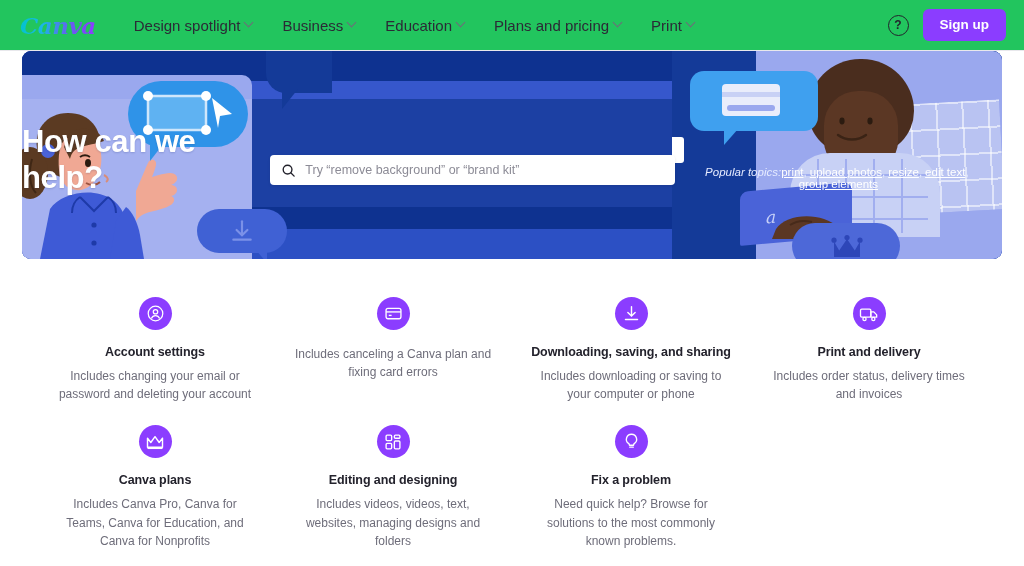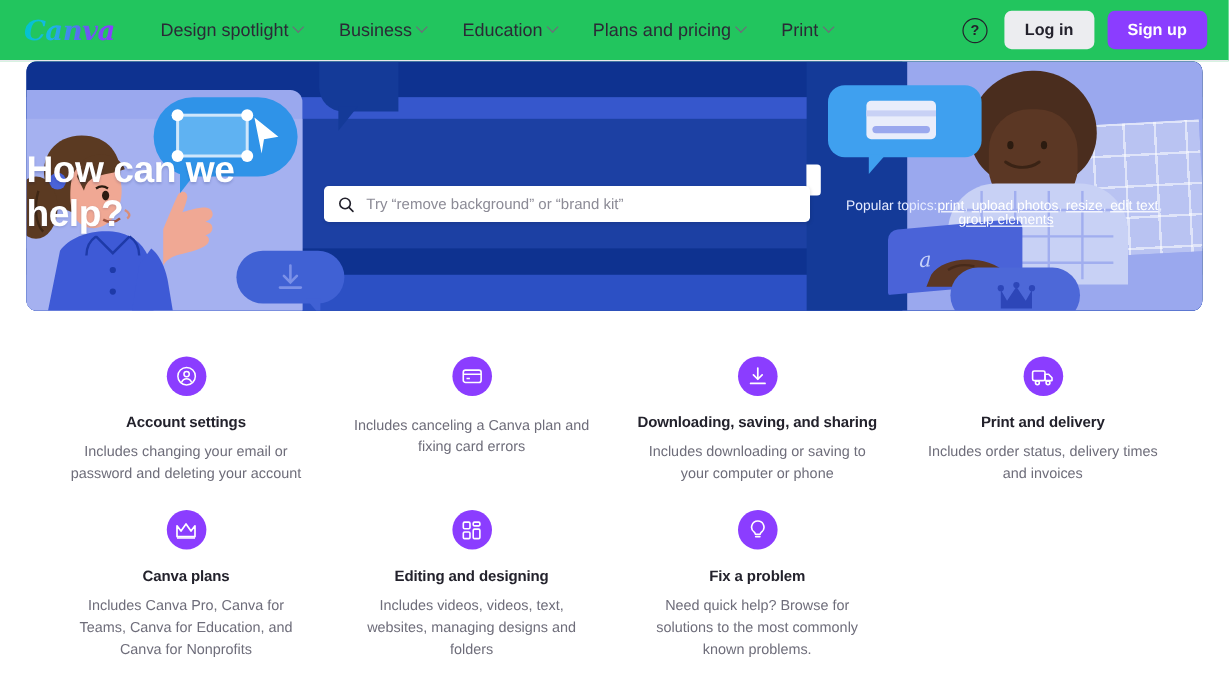--- a/index.html
+++ b/index.html
@@ -297,21 +297,21 @@
   .searchbar input::placeholder { color: #8c8b96; }
   .popular {
     margin-top: 16px;
     font-size: 11.5px;
     color: #dfe6ff;
     display: flex;
     gap: 0;
     flex-wrap: wrap;
     justify-content: center;
   }
-  .popular .lbl { color: #e6ebff; margin-right: 0; }
+  .popular .lbl { color: #e6ebff; margin-right: 0; font-style: italic; }
   .popular a {
     color: #ffffff;
     text-decoration: underline;
     cursor: pointer;
   }
   .popular .sep { color: #e6ebff; margin-right: 3px; }
 
   
   .cards {
     display: grid;
@@ -374,21 +374,20 @@
       <span class="chev"></span>
     </div>
     <div class="nav-item">
       <span>Print</span>
       <span class="chev"></span>
     </div>
   </nav>
 
   <div class="header-right">
     <div class="help-circle">?</div>
-    <button class="btn btn-login">Log in</button>
     <button class="btn btn-signup">Sign up</button>
   </div>
 </div>
 
 <div class="hero-wrap">
   <div class="hero">
 
     <div class="hero-bg">
       <div class="band-dark"></div>
       <div class="band-mid"></div>

